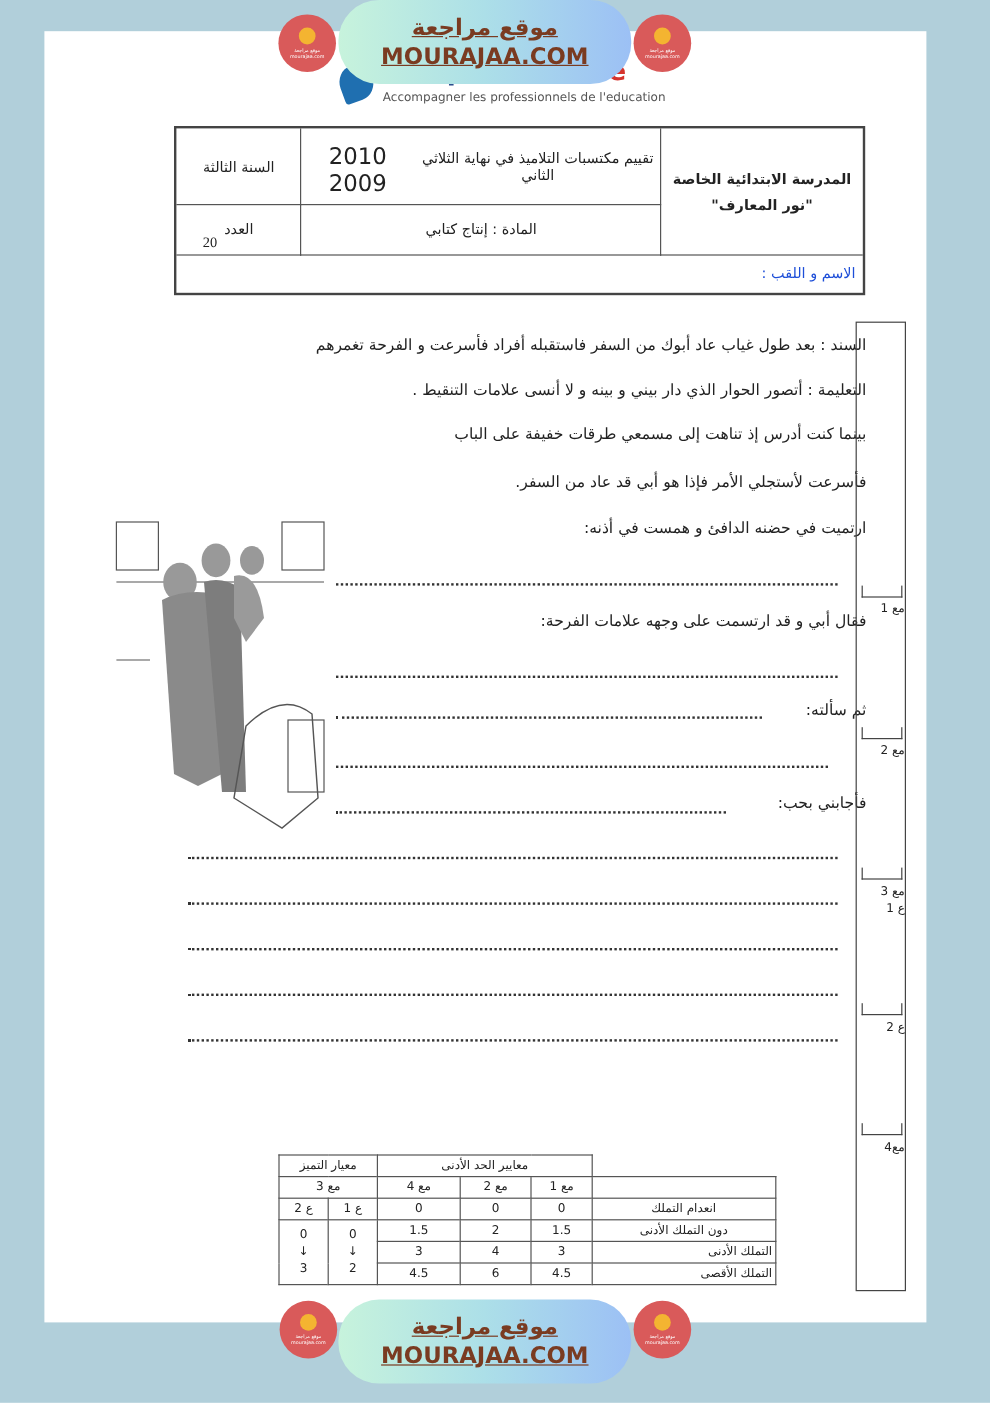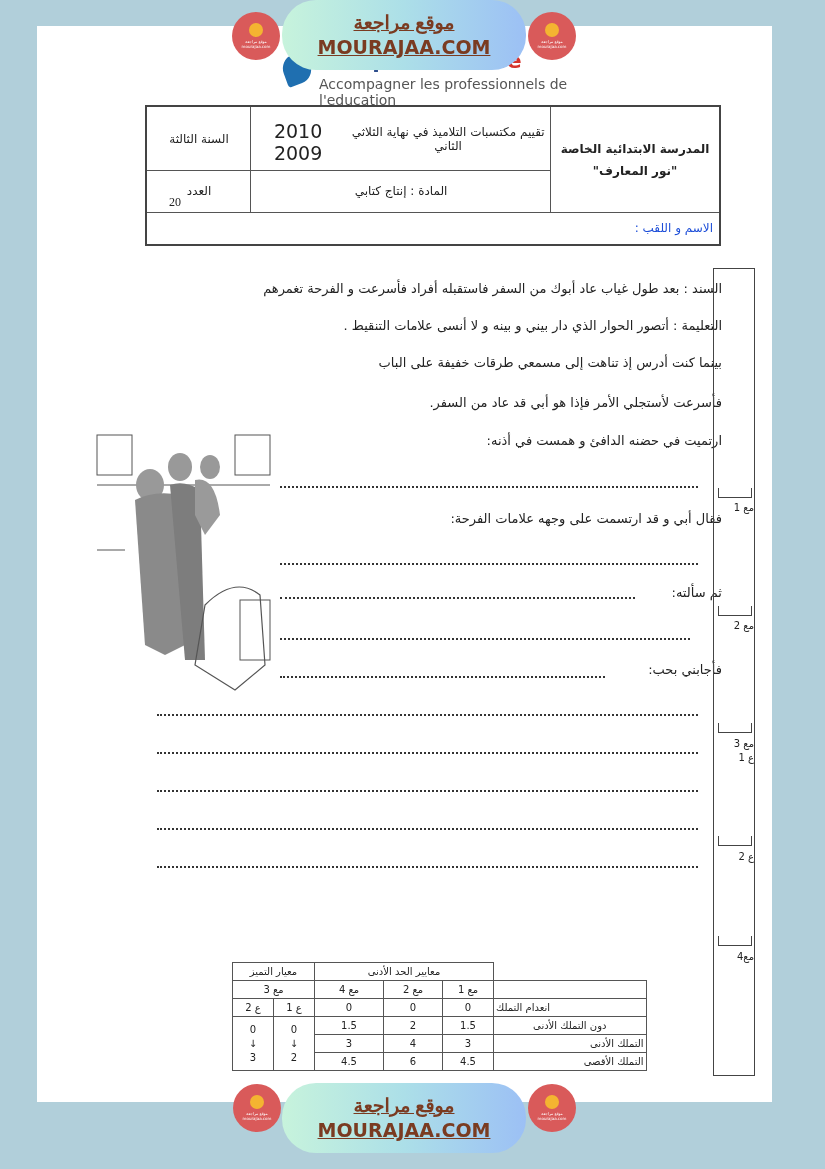--- a/index.html
+++ b/index.html
@@ -10,24 +10,24 @@
     display:flex;flex-direction:column;align-items:center;justify-content:center;z-index:5;}
   .banner .ar{font-size:19px;font-weight:bold;color:#7a3b21;text-decoration:underline;line-height:24px;direction:rtl;}
   .banner .en{font-size:19px;font-weight:bold;color:#7a3b21;text-decoration:underline;line-height:24px;font-family:"DejaVu Sans",sans-serif;}
   .badge{position:absolute;width:48px;height:48px;border-radius:50%;background:#d95a5a;z-index:5;display:flex;flex-direction:column;align-items:center;justify-content:center;}
   .badge .dot{width:14px;height:14px;border-radius:50%;background:#f4b431;}
   .badge .txt{font-size:4px;color:#fff;margin-top:2px;line-height:5px;text-align:center;}
   .logo{position:absolute;left:283px;top:48px;width:290px;height:45px;}
   .logo .mark{position:absolute;left:0;top:6px;width:28px;height:30px;background:#1f6fb0;border-radius:50% 10% 50% 10%;transform:rotate(-20deg);}
   .logo .name{position:absolute;left:40px;top:0;font-size:22px;font-weight:bold;color:#2c4d8c;letter-spacing:1px;}
   .logo .name span{color:#d6332c;}
-  .logo .tag{position:absolute;left:36px;top:28px;font-size:14px;color:#555;}
+  .logo .tag{position:absolute;left:36px;top:28px;font-size:10px;color:#555;}
   .hdr{position:absolute;left:145px;top:105px;width:576px;height:141px;border:2px solid #444;box-sizing:border-box;direction:rtl;}
   .hdr .c{position:absolute;border-left:1px solid #555;border-bottom:1px solid #555;display:flex;align-items:center;justify-content:center;font-size:12px;color:#222;text-align:center;}
-  .ar{direction:rtl;font-family:Liberation Serif, serif;}
+  .ar{direction:rtl;}
   .txt-line{position:absolute;right:103px;font-size:13px;color:#222;direction:rtl;white-space:nowrap;}
   .dots{position:absolute;height:0;border-top:2px dotted #333;}
   .margin-col{position:absolute;left:713px;top:268px;width:42px;height:808px;border:1px solid #444;box-sizing:border-box;}
   .mark-box{position:absolute;left:718px;width:34px;height:10px;border:1px solid #444;border-top:none;box-sizing:border-box;}
   .mark-lbl{position:absolute;left:720px;font-size:10px;color:#222;direction:rtl;width:34px;text-align:right;}
   .illus{position:absolute;left:95px;top:405px;width:180px;height:295px;}
   table.grid{position:absolute;left:232px;top:962px;border-collapse:collapse;font-size:10px;color:#222;direction:rtl;}
   table.grid td{border:1px solid #555;height:17px;text-align:center;padding:0 2px;}
 </style>
 </head>
@@ -131,21 +131,21 @@
     <td colspan="2">معيار التميز</td>
   </tr>
   <tr>
     <td style="border-top:1px solid #555;"></td>
     <td style="width:46px">مع 1</td>
     <td style="width:54px">مع 2</td>
     <td style="width:64px">مع 4</td>
     <td colspan="2">مع 3</td>
   </tr>
   <tr>
-    <td style="text-align:left">انعدام التملك</td>
+    <td style="text-align:center">انعدام التملك</td>
     <td>0</td>
     <td>0</td>
     <td>0</td>
     <td style="width:36px">ع 1</td>
     <td style="width:36px">ع 2</td>
   </tr>
   <tr>
     <td style="text-align:center">دون التملك الأدنى</td>
     <td>1.5</td>
     <td>2</td>

